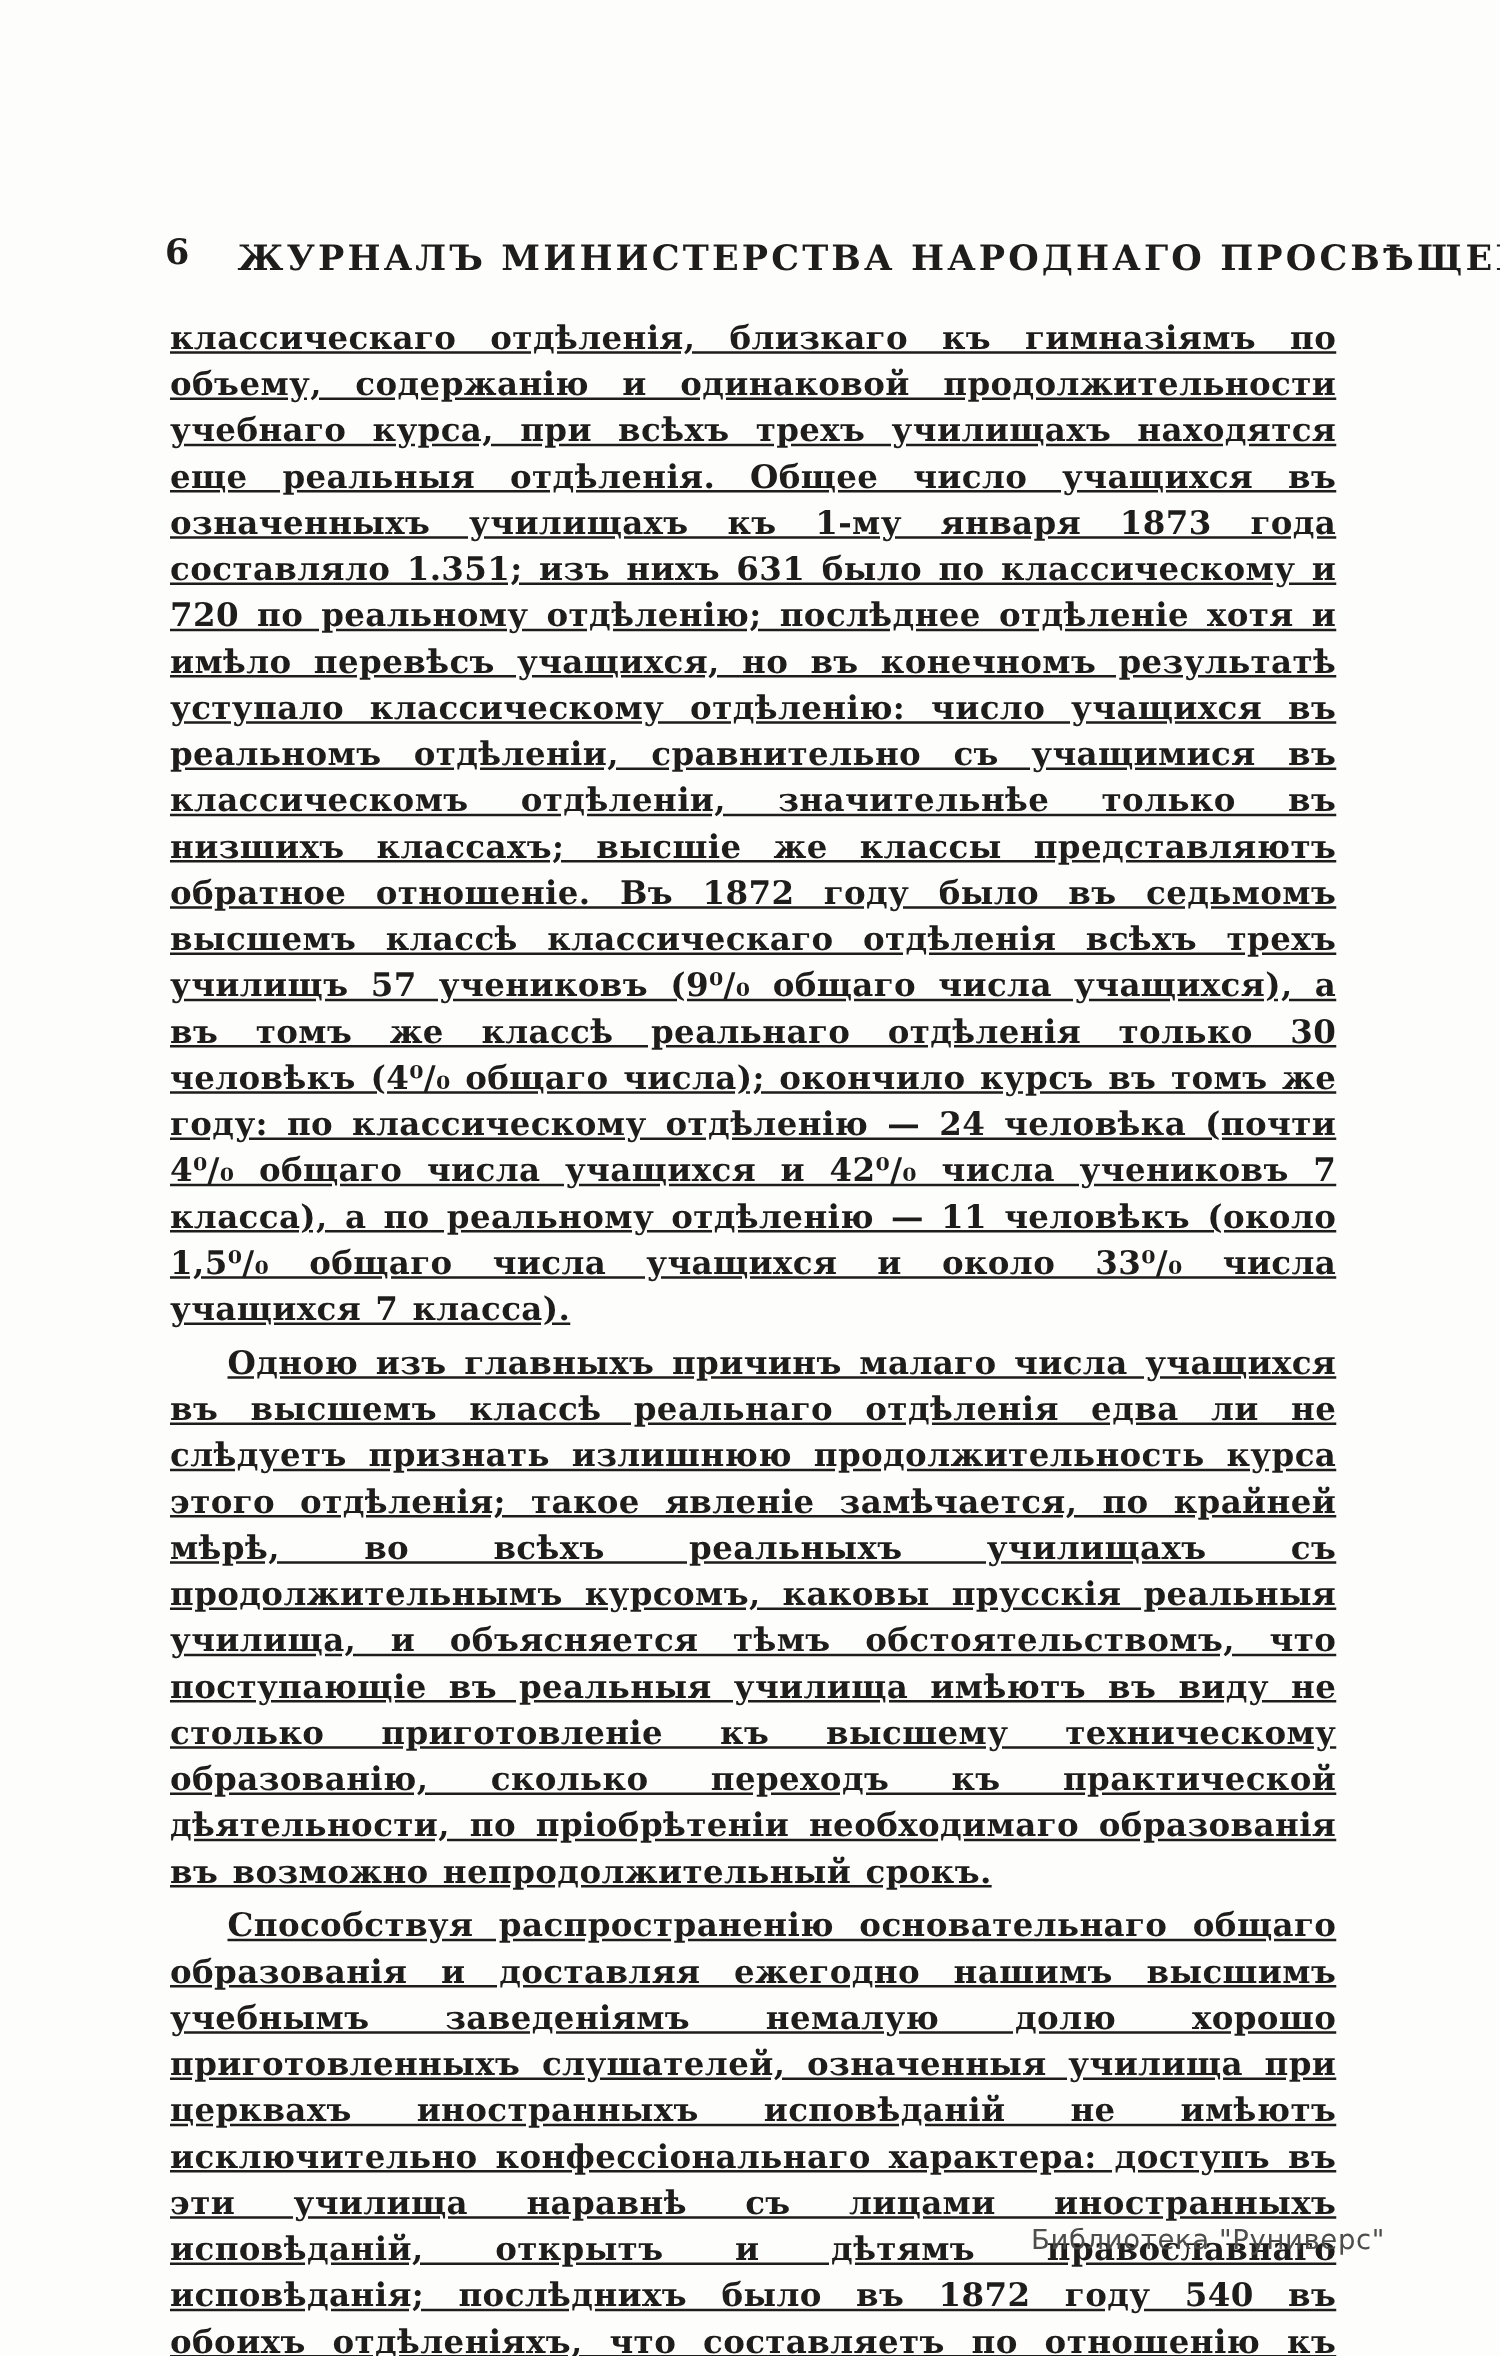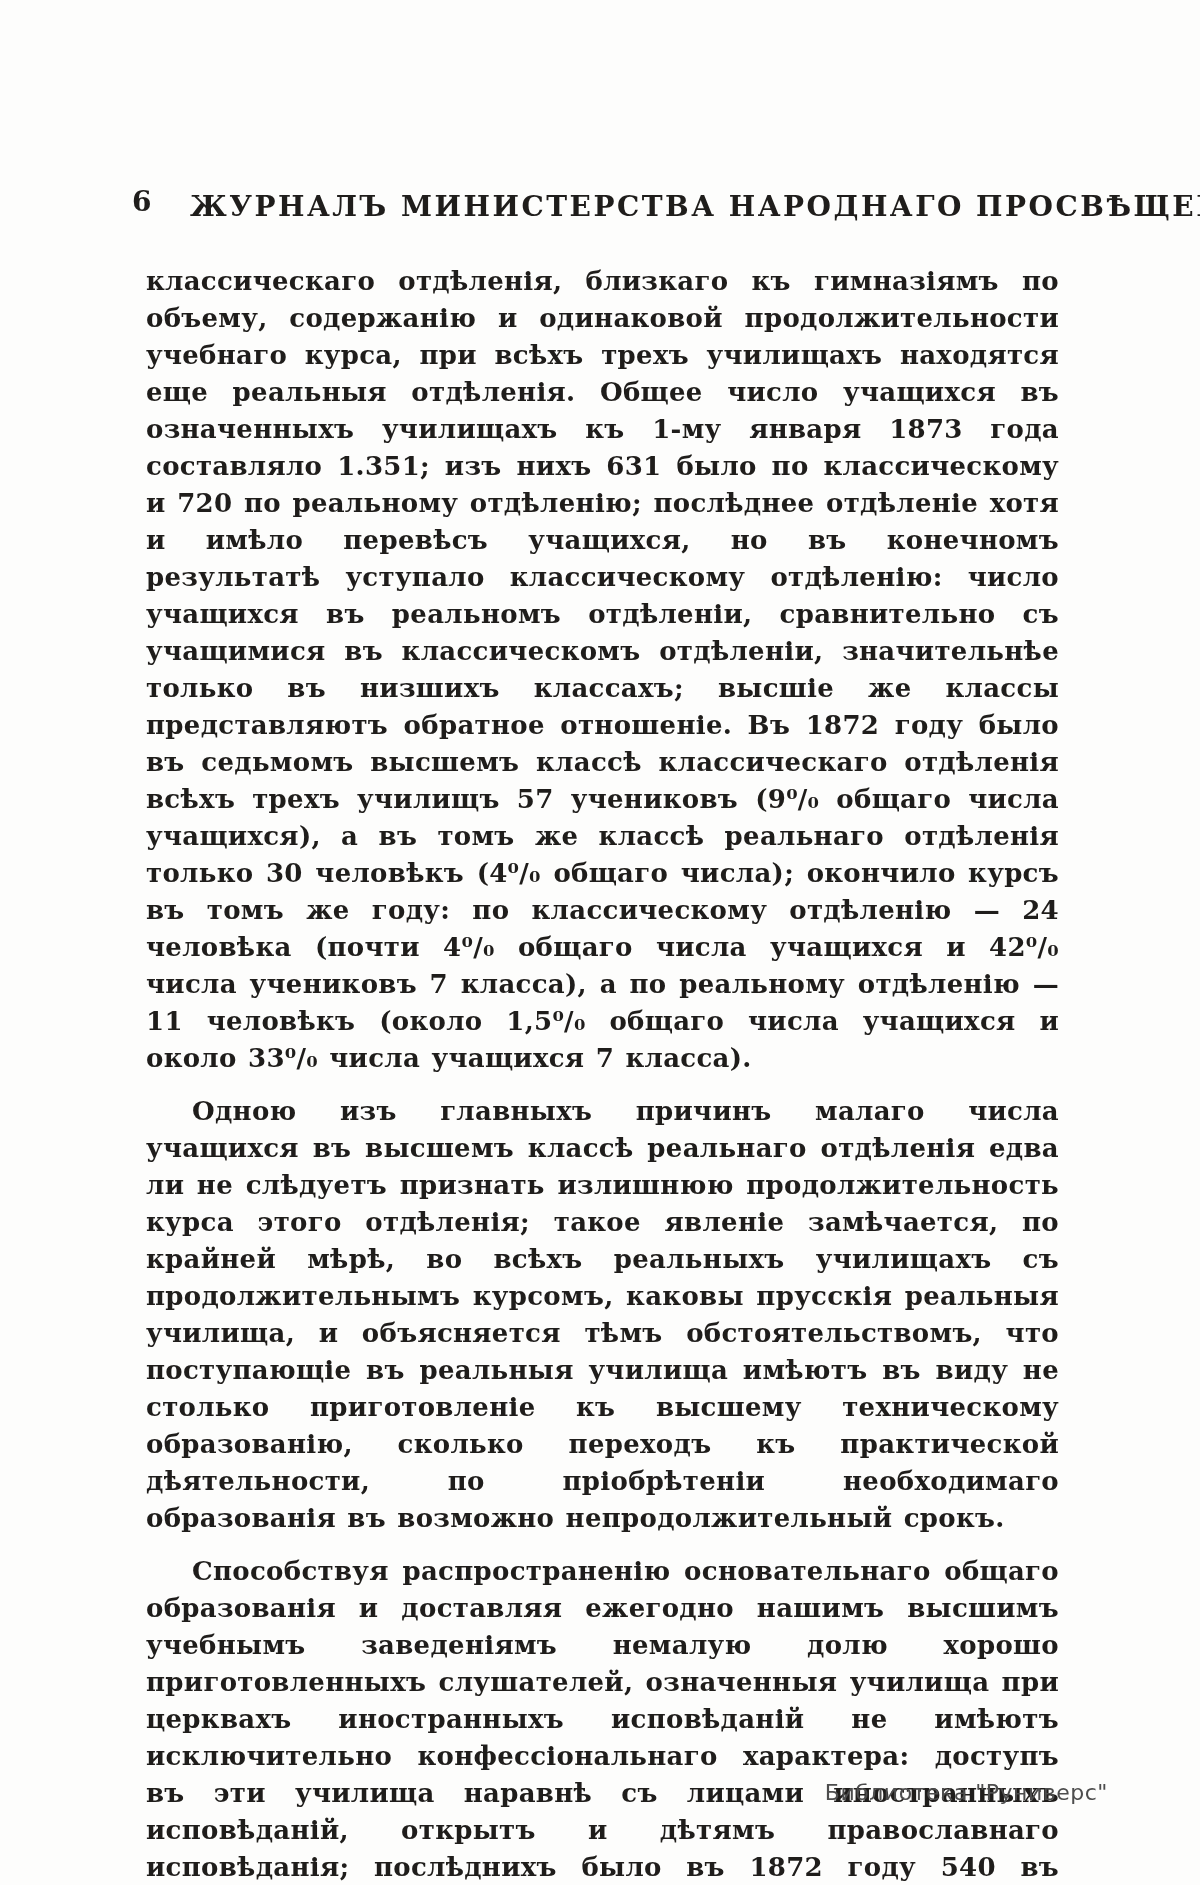--- a/index.html
+++ b/index.html
@@ -52,22 +52,23 @@
     left: 130px;
     width: 945px;
     font-size: 26px;
     font-weight: bold;
     line-height: 37px;
     text-align: justify;
     letter-spacing: 0.3px;
     word-spacing: 2px;
   }
   .para {
-    margin: 16px;
+    margin: 6px;
     padding: 0;
+    text-decoration: underline;
   }
   .para.indent {
     text-indent: 46px;
   }
   .watermark {
     position: absolute;
     top: 1780px;
     right: 92px;
     font-family: "DejaVu Sans", sans-serif;
     font-size: 22px;

